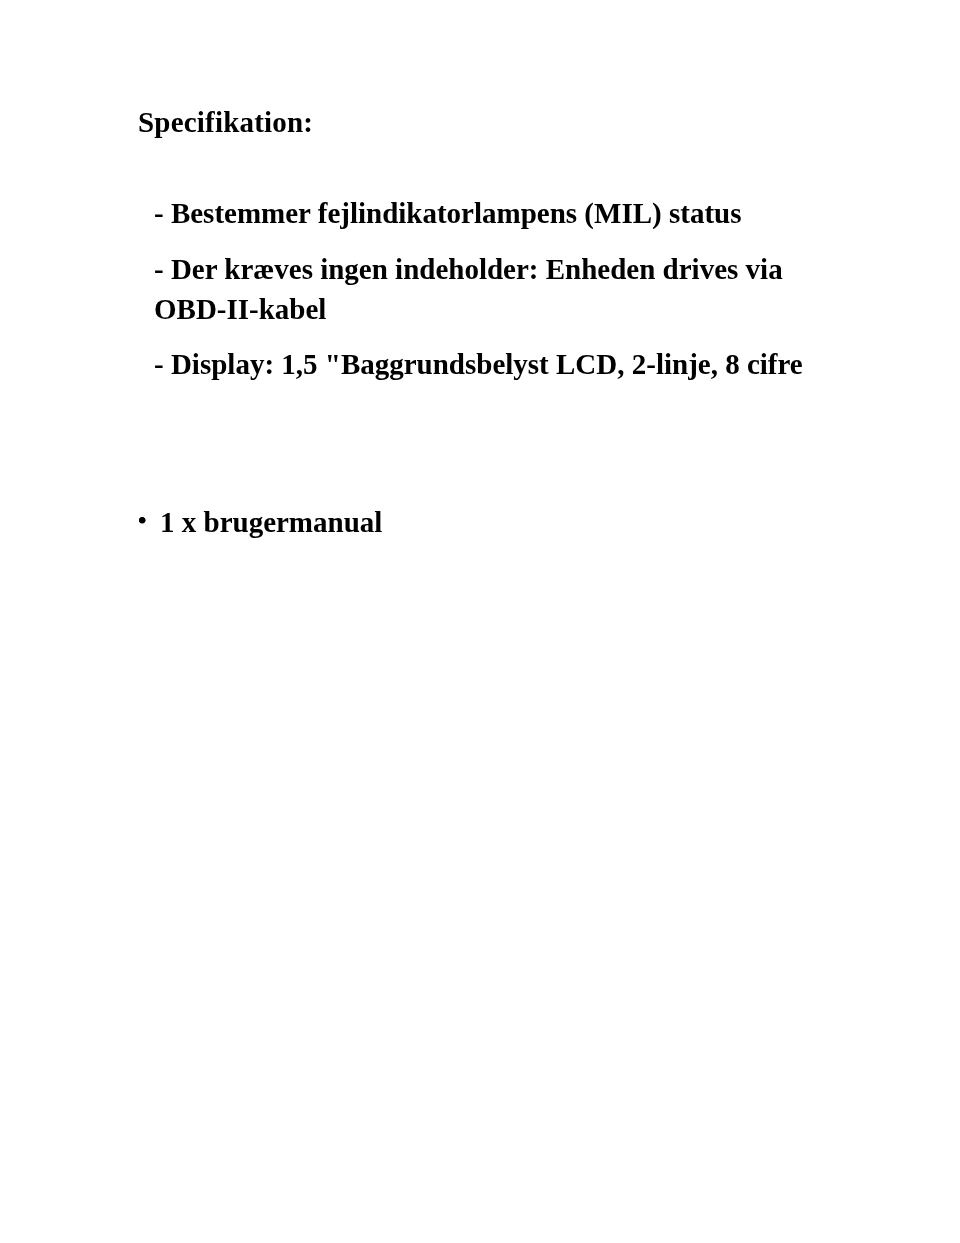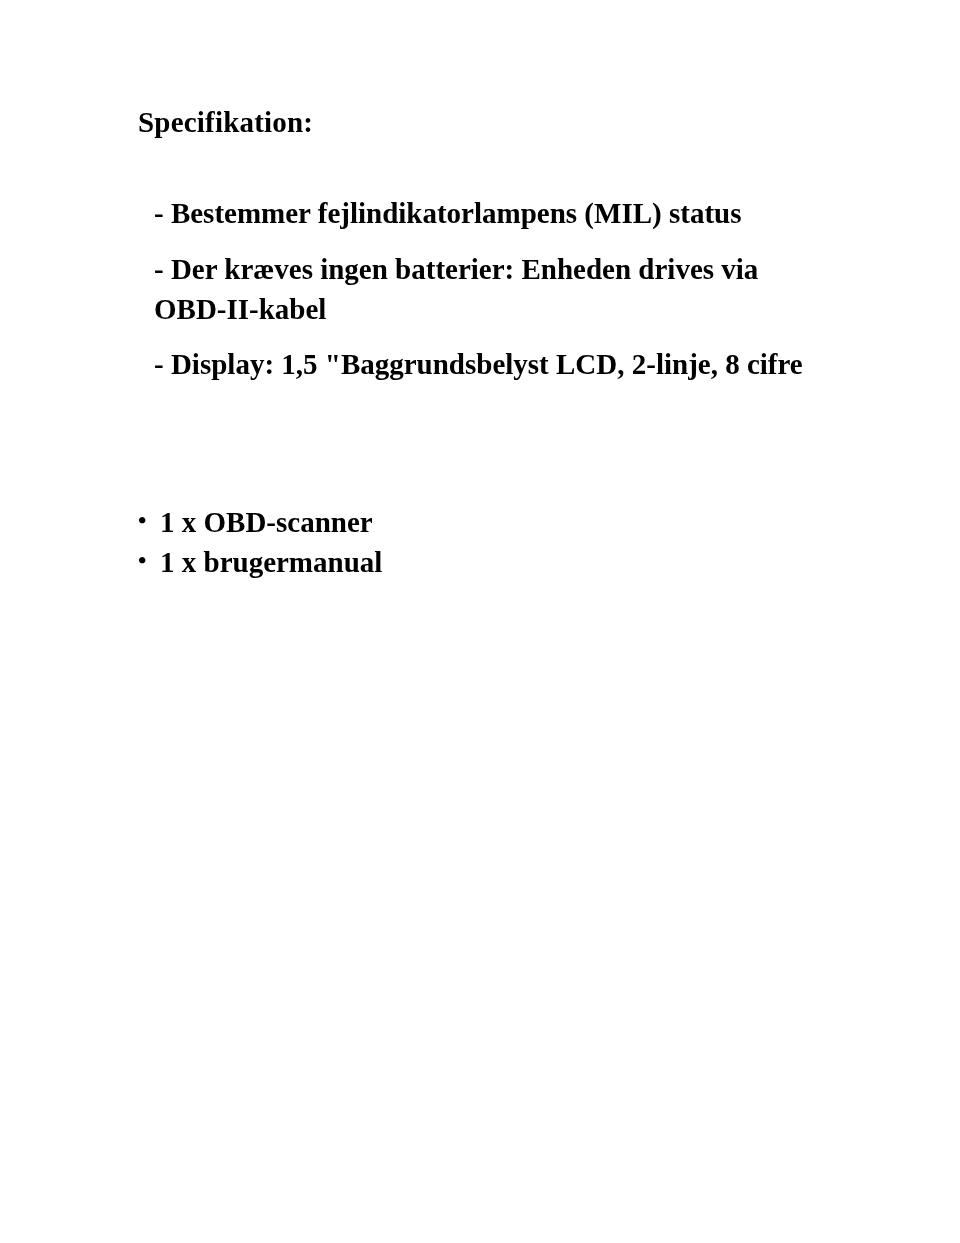--- a/index.html
+++ b/index.html
@@ -76,33 +76,32 @@
 <body>
 
 <div class="page">
 
   <h1 class="doc-heading">Specifikation:</h1>
 
   <div class="spacer-sm"></div>
 
   <ul class="spec-list">
     <li>-  Bestemmer   fejlindikatorlampens   (MIL) status</li>
-    <li class="nojust">- Der kræves ingen batterier: Enheden drives via OBD-II-kabel</li>
+    <li class="nojust">- Der kræves ingen indeholder: Enheden drives via OBD-II-kabel</li>
     <li class="nojust">- Display: 1,5 "Baggrundsbelyst LCD, 2-linje, 8 cifre</li>
   </ul>
 
   <div class="spacer-md"></div>
 
 
   <div class="spacer-lg"></div>
 
   <ul class="pack-list">
     <li>
       <span class="bullet">•</span>
-      <span>1 x OBD-scanner</span>
     </li>
     <li>
       <span class="bullet">•</span>
       <span>1 x brugermanual</span>
     </li>
   </ul>
 
 </div>
 
 </body></html>

